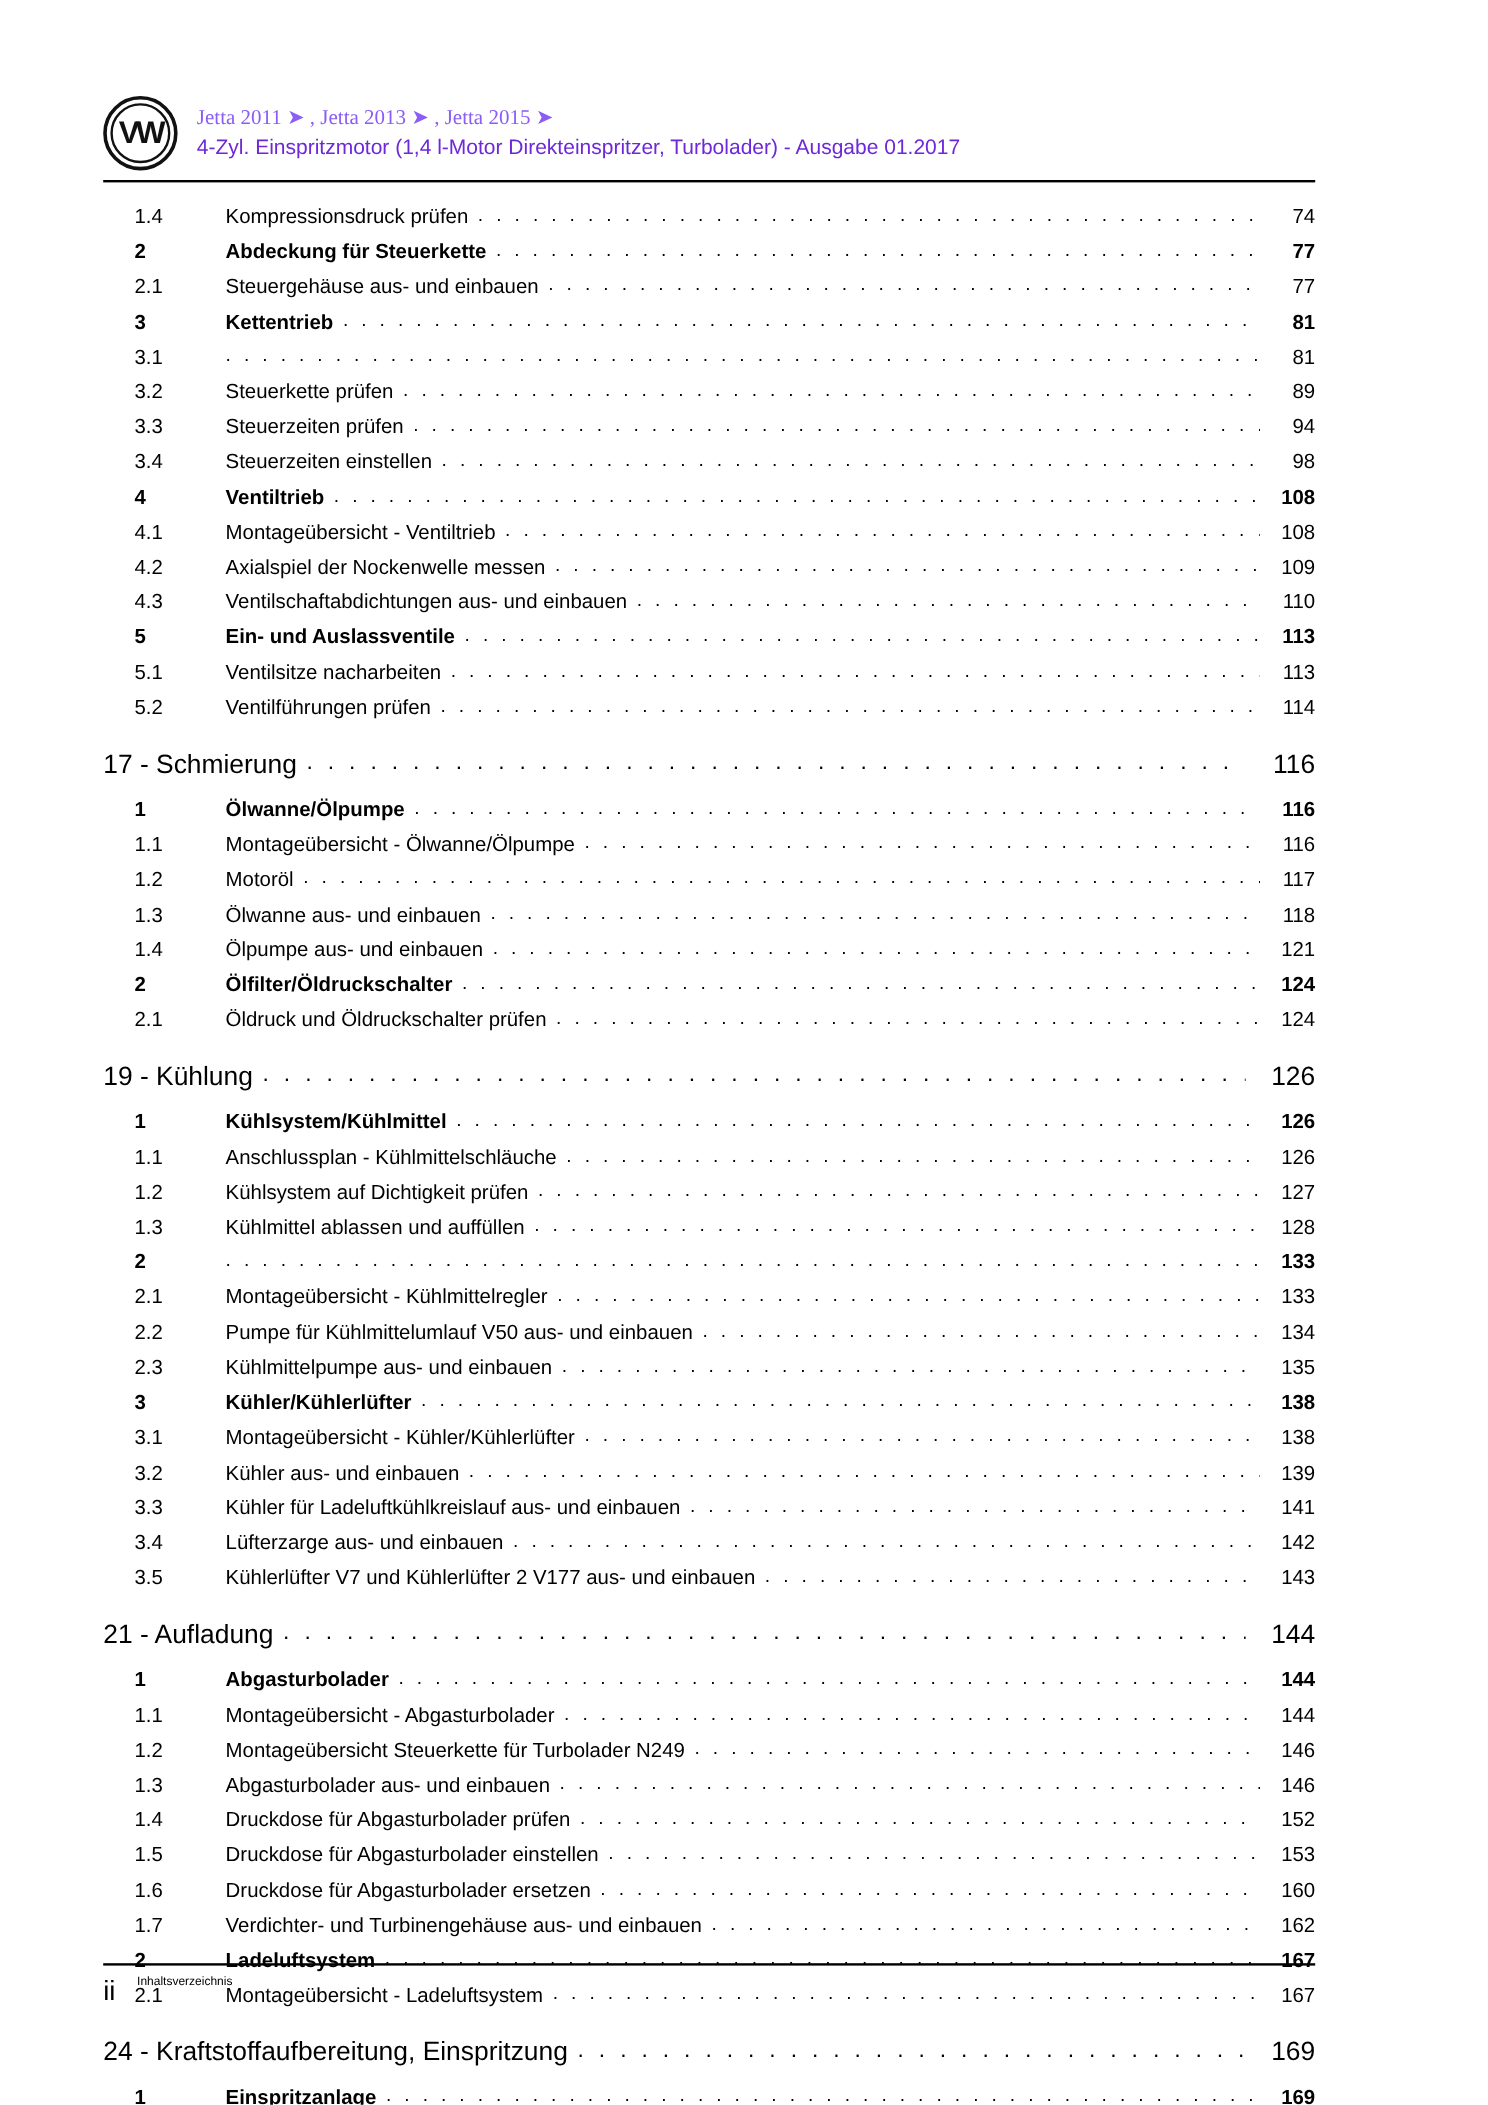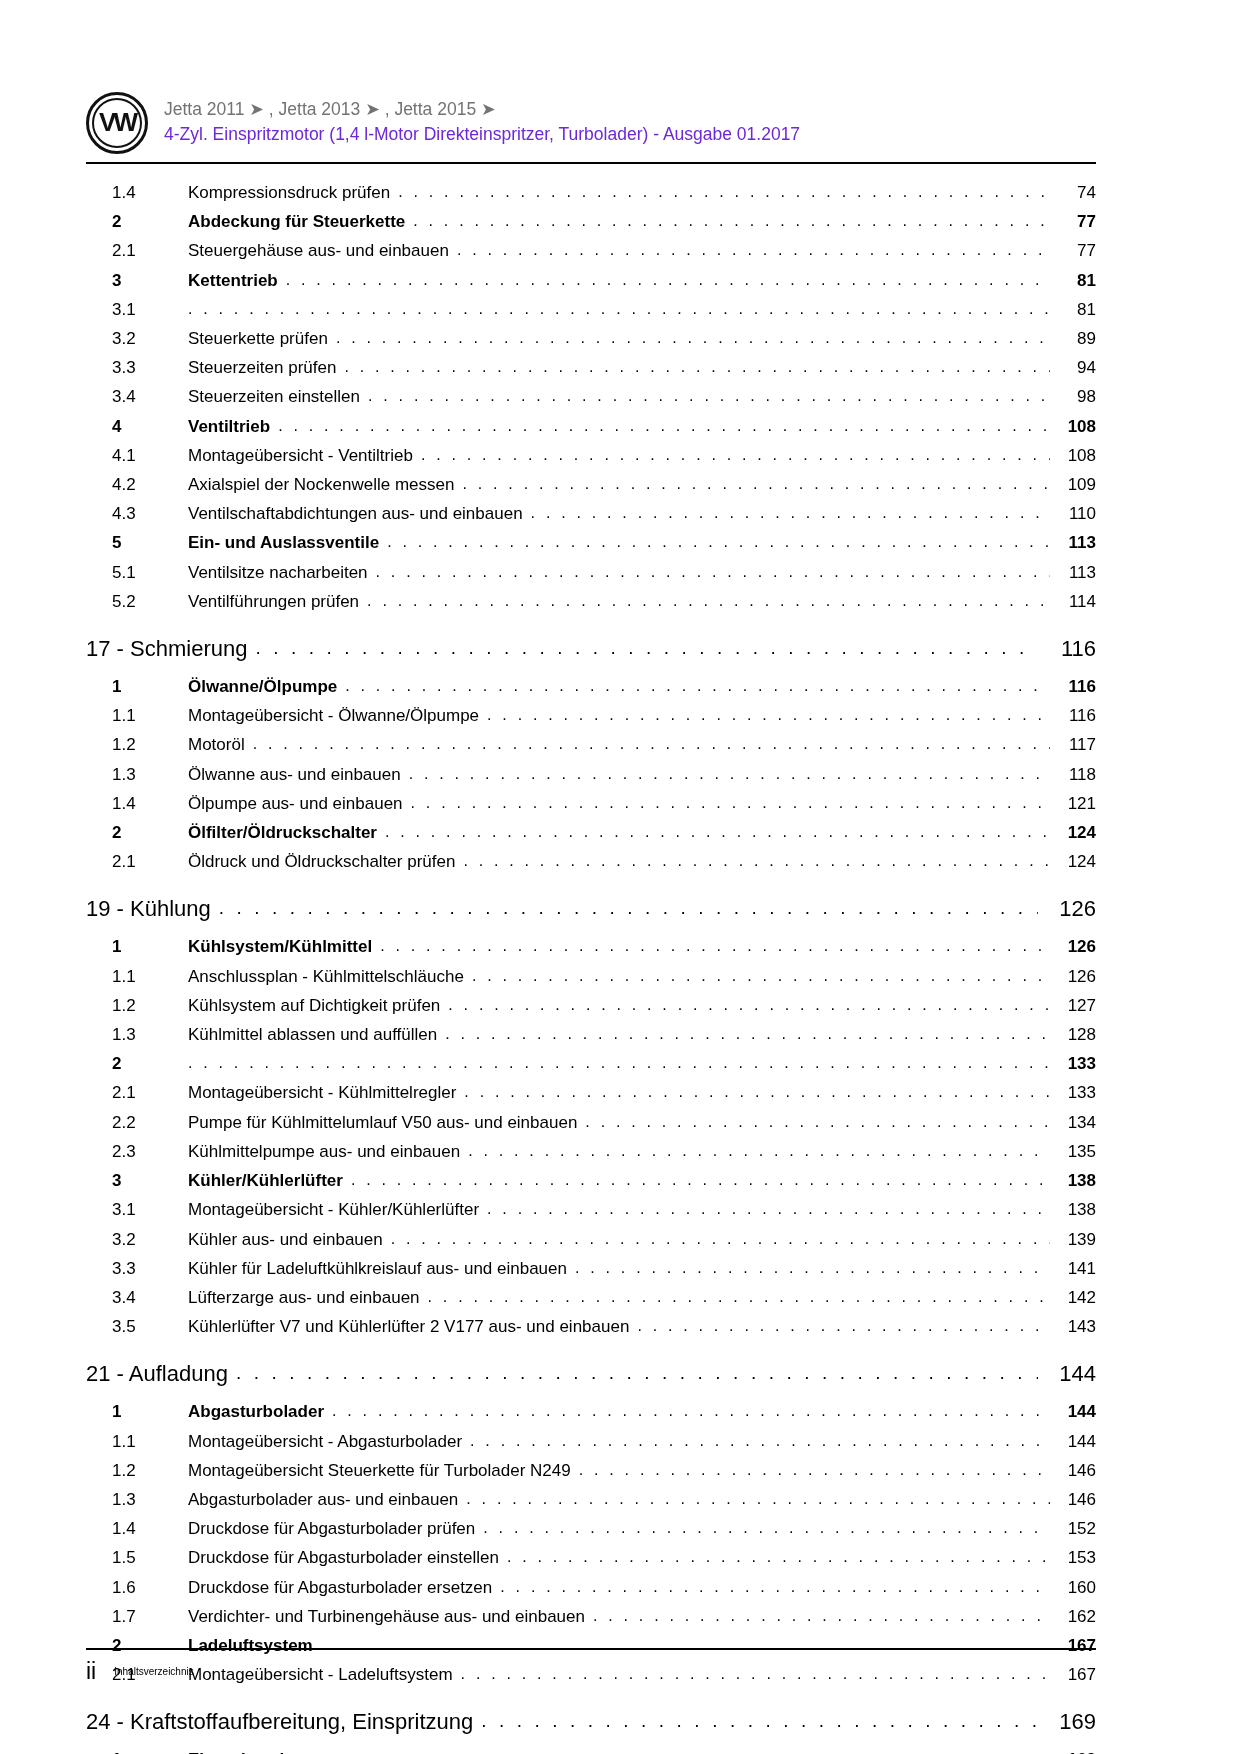--- a/index.html
+++ b/index.html
@@ -8,21 +8,21 @@
     width: 1240px;
     height: 1754px;
     background: #ffffff;
     font-family: "Liberation Sans", sans-serif;
     color: #000000;
     position: relative;
   }
 
   .page {
     position: absolute;
-    left: 0; top: 12px;
+    left: 0; top: 0;
     width: 1240px;
     height: 1323px;
     padding: 0;
   }
 
   
   .header {
     position: absolute;
     left: 86px;
     top: 78px;
@@ -61,22 +61,23 @@
     letter-spacing: -3px;
     color: #111;
   }
   .header-text {
     margin-left: 16px;
     padding-top: 8px;
   }
   .header-line1 {
     font-size: 17.5px;
     line-height: 23px;
-    color: #737373;
+    color: #8b5cf6;
     white-space: nowrap;
+    font-family: Liberation Serif, serif;
   }
   .header-line2 {
     font-size: 17.5px;
     line-height: 23px;
     color: #6d28d9;
     white-space: nowrap;
     margin-top: 2px;
   }
   .header-rule {
     position: absolute;
@@ -157,21 +158,21 @@
     width: 1010px;
   }
   .footer-rule {
     width: 1010px;
     height: 2px;
     background: #000;
     margin-bottom: 8px;
   }
   .footer-line {
     display: flex;
-    align-items: center;
+    align-items: flex-start;
   }
   .footer-page {
     font-size: 23px;
     line-height: 26px;
   }
   .footer-title {
     font-size: 10px;
     margin-left: 18px;
   }
 </style>

